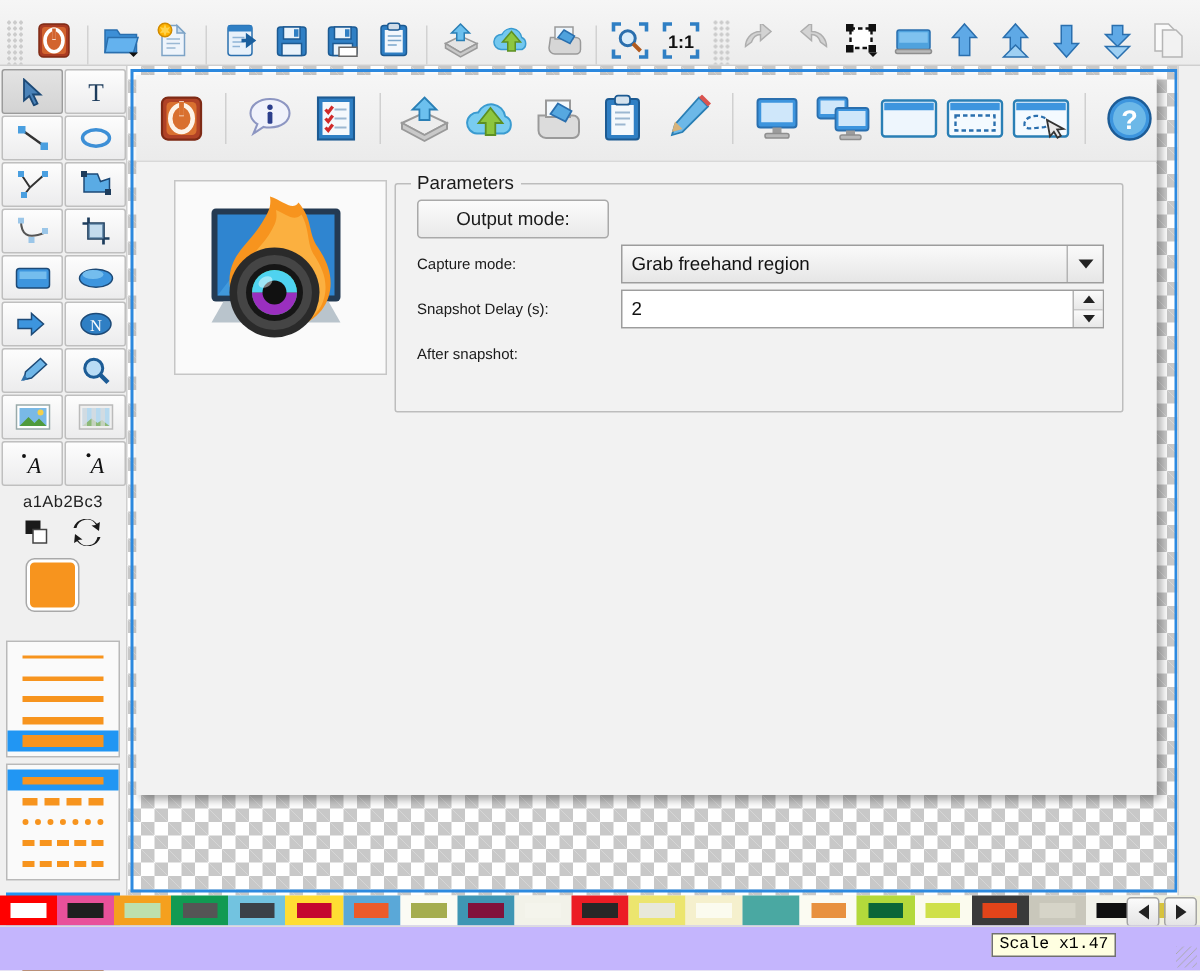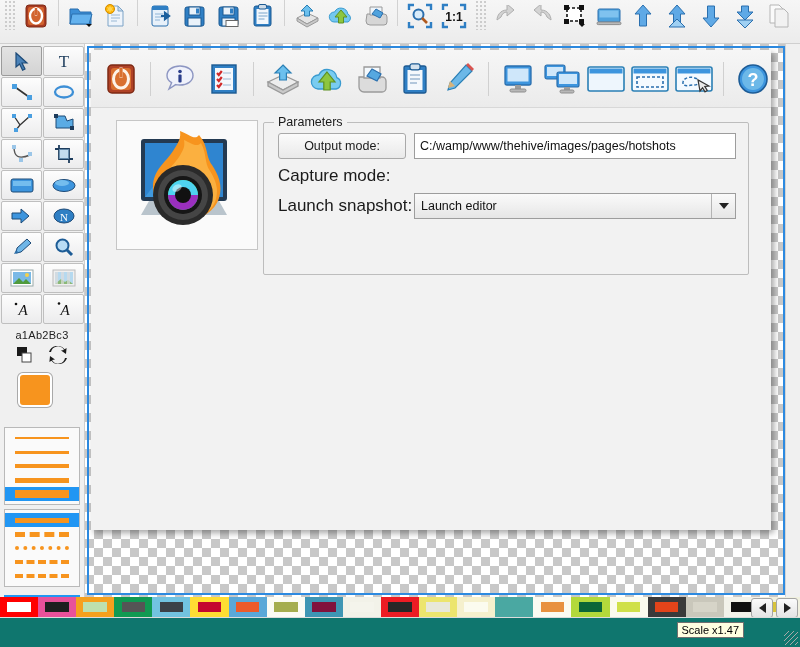--- a/index.html
+++ b/index.html
@@ -8,21 +8,21 @@
     width:800px; height:647px;
     font-family:"Liberation Sans", sans-serif;
     font-size:12px;
     background:#f0f0f0;
     overflow:hidden;
     -webkit-font-smoothing:antialiased;
   }
   #app { position:relative; width:800px; height:647px; background:#f0f0f0; }
 
   
-  .tb { display:flex; align-items:flex-start; height:44px; background:linear-gradient(#f6f6f6,#ececec);
+  .tb { display:flex; align-items:flex-end; height:44px; background:linear-gradient(#f6f6f6,#ececec);
         border-bottom:1px solid #cfcfcf; }
   .grip { width:12px; height:30px; margin:0 3px 0 4px; flex:0 0 auto;
           background-image:radial-gradient(#c8c8c8 40%, transparent 41%);
           background-size:4px 4px; background-position:0 0; opacity:.9; }
   .sep { width:1px; height:26px; background:#d2d2d2; margin:0 5px; flex:0 0 auto; }
   .tbtn { width:32px; height:32px; display:flex; align-items:center; justify-content:center;
           border-radius:3px; flex:0 0 auto; margin:0 1px; position:relative; }
   .tbtn svg { display:block; }
 
   
@@ -65,21 +65,21 @@
   
   #formArea { position:absolute; left:0; top:59px; right:0; bottom:0; background:#f2f2f2; }
   #snapBlock { position:absolute; left:16px; top:11px; width:160px; text-align:center; }
   #snapBtn { width:142px; height:130px; margin:0 auto; border:1px solid #c6c6c6; background:#fafafa;
              display:flex; align-items:center; justify-content:center; }
   #snapCaption { margin-top:10px; font-size:12.5px; color:#1a1a1a; }
   fieldset#params { position:absolute; left:172px; top:6px; right:22px; height:160px;
       border:1px solid #bdbdbd; border-radius:2px; margin:0; padding:0; }
   fieldset#params legend { font-size:12.5px; color:#1a1a1a; margin-left:10px; padding:0 4px; }
   .frow { display:flex; align-items:center; height:26px; margin:4px 12px 4px 14px; }
-  .flabel { font-size:17px; color:#1a1a1a; width:136px; flex:0 0 auto; }
+  .flabel { font-size:10px; color:#1a1a1a; width:136px; flex:0 0 auto; }
   .fbtn { width:128px; height:26px; background:linear-gradient(#fbfbfb,#e9e9e9);
           border:1px solid #a9a9a9; border-radius:3px; font-size:12.5px; color:#1a1a1a;
           display:flex; align-items:center; justify-content:center; flex:0 0 auto; margin-right:8px; }
   .ftext { flex:1 1 auto; height:26px; background:#fff; border:1px solid #9d9d9d;
            display:flex; align-items:center; padding:0 5px; font-size:12.5px; color:#111; }
   .fcombo { flex:1 1 auto; height:26px; background:linear-gradient(#fafafa,#e6e6e6);
             border:1px solid #9d9d9d; display:flex; align-items:center; font-size:12.5px;
             color:#111; padding-left:6px; position:relative; }
   .fcombo .arrowbox { position:absolute; right:0; top:0; bottom:0; width:24px;
             border-left:1px solid #b4b4b4; display:flex; align-items:center; justify-content:center; }
@@ -103,22 +103,22 @@
 
   
   #palette { position:absolute; left:0; bottom:30px; width:800px; height:20px; display:flex; }
   .swatch { flex:1 1 auto; height:20px; display:flex; align-items:center; justify-content:center; }
   .swatch i { display:block; width:62%; height:10px; }
   #palRight { position:absolute; right:2px; bottom:29px; display:flex; gap:3px; }
   .navb { width:22px; height:20px; background:linear-gradient(#fbfbfb,#e4e4e4);
           border:1px solid #a5a5a5; border-radius:3px; display:flex; align-items:center; justify-content:center; }
   .navL { width:0;height:0;border-top:5px solid transparent;border-bottom:5px solid transparent;border-right:7px solid #222;}
   .navR { width:0;height:0;border-top:5px solid transparent;border-bottom:5px solid transparent;border-left:7px solid #222;}
-  #statusbar { position:absolute; left:0; bottom:0; width:800px; height:30px; background:#0f766e;
-               border-top:1px solid #dcdcdc; }
+  #statusbar { position:absolute; left:0; bottom:0; width:800px; height:30px; background:#c4b5fd;
+               border-top:1px solid #dcdcdc;font-family:Liberation Mono, monospace; }
   #scaleTip { position:absolute; right:56px; bottom:9px; background:#ffffe1; border:1px solid #707070;
               font-size:11px; color:#000; padding:1px 4px; }
   #grip2 { position:absolute; right:2px; bottom:2px; width:14px; height:14px;
            background-image:linear-gradient(135deg,transparent 45%,#a8a8a8 45%,#a8a8a8 55%,transparent 55%);
            background-size:5px 5px; }
   
   #wm { position:absolute; right:6px; bottom:26px; width:190px; height:58px; opacity:.30;
         display:flex; align-items:center; color:#4a4a4a; font-size:34px; font-weight:bold;
         letter-spacing:-1px; pointer-events:none; font-family:"Liberation Sans",sans-serif; }
   #wm .circ { width:46px;height:46px;border-radius:50%;background:#b8b8b8;margin-right:2px;
@@ -669,37 +669,50 @@
               </svg>
             </span>
           </div>
         </div>
 
         <fieldset id="params">
           <legend>Parameters</legend>
 
           <div class="frow">
             <div class="fbtn">Output mode:</div>
-            <div class="ftext">C:/wamp/www/thehive/images/pages/hotshots</div>
           </div>
 
           <div class="frow">
             <div class="flabel">Capture mode:</div>
-          </div>
-
-
-          <div class="frow">
-            <div class="flabel">Launch snapshot:</div>
             <div class="fcombo">
-              <span>Launch editor</span>
+              <span>Grab freehand region</span>
               <span class="arrowbox">
                   <i class="caret"></i>
                 </span>
             </div>
           </div>
+
+          <div class="frow">
+            <div class="flabel">Snapshot Delay (s):</div>
+            <div class="fspin">
+              <span>2</span>
+              <span class="spinbtns">
+                <span class="spinb">
+                    <i class="caretUp"></i>
+                  </span>
+                <span class="spinb">
+                    <i class="caretDn"></i>
+                  </span>
+              </span>
+            </div>
+          </div>
+
+          <div class="frow">
+            <div class="flabel">After snapshot:</div>
+          </div>
         </fieldset>
       </div>
     </div>
   </div>
 
   <div id="vscroll"></div>
 
   <div id="palette">
       <div class="swatch" style="background: rgb(255, 0, 0);">
         <i style="background: rgb(255, 255, 255);"></i>

